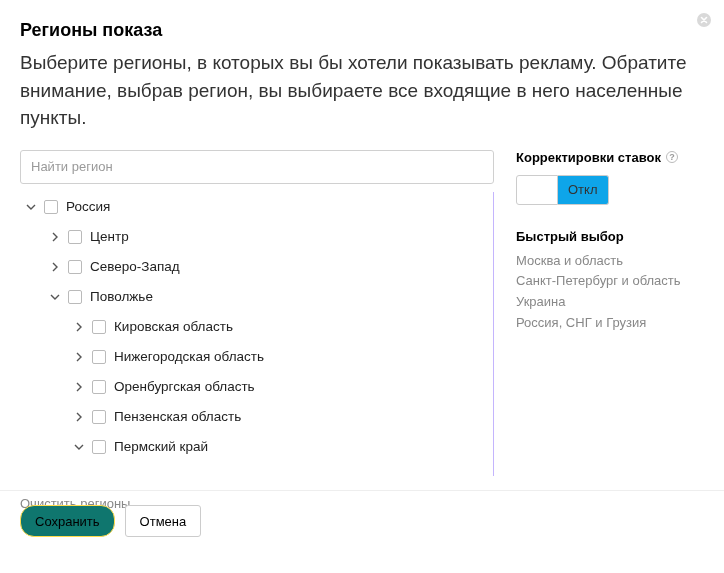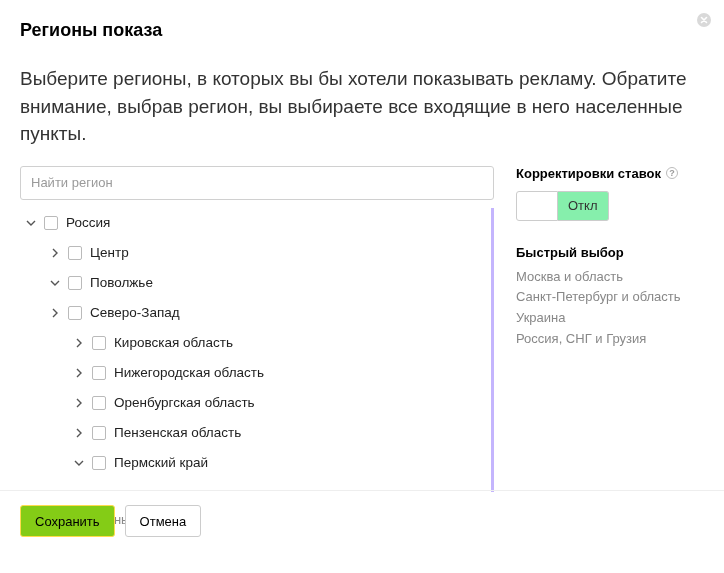--- a/index.html
+++ b/index.html
@@ -25,21 +25,21 @@
       display:flex;align-items:center;justify-content:center;
     }
     .close-x svg { width: 14px; height: 14px; }
     .dialog {
       padding: 20px 28px 0 20px;
     }
     .title {
       font-size: 18px;
       font-weight: bold;
       color: #000;
-      margin-bottom: 24px;
+      margin-bottom: 8px;
     }
     .desc {
       font-size: 19px;
       color: #333;
       line-height: 1.45;
       margin-bottom: 18px;
     }
     .body {
       display: flex;
       gap: 22px;
@@ -58,21 +58,21 @@
       padding: 0 10px;
       font-size: 13px;
       color: #3b82f6;
       outline: none;
       margin-bottom: 8px;
     }
     .search::placeholder { color: #9a9a9a; }
     .tree-scroll {
       height: 284px;
       overflow-y: scroll;
-      border-right: 3px solid #c4b5fd;
+      border-right: 1px solid #c4b5fd;
       padding-right: 2px;
     }
     .tree-scroll::-webkit-scrollbar { width: 14px; }
     .tree-scroll::-webkit-scrollbar-track { background: #f3f3f3; }
     .tree-scroll::-webkit-scrollbar-thumb { background: #c6c6c6; border-radius: 2px; }
     .node {
       display: flex;
       align-items: center;
       height: 30px;
       font-size: 13.5px;
@@ -111,21 +111,21 @@
     }
     .right .controls-row{
       display:flex;gap:0;margin-bottom:24px;
     }
     .pct-input{
       width:42px;height:30px;border:1px solid #ccc;border-radius:3px 0 0 3px;
       font-size:13px;text-align:center;background:#fff;
     }
     .toggle-btn{
       height:30px;padding:0 10px;border:1px solid #ccc;border-left:none;
-      border-radius:0 3px 3px 0;background:#86efac;font-size:13px;color:#333;
+      border-radius:0 3px 3px 0;background:#0ea5e9;font-size:13px;color:#333;
       cursor:pointer;
     }
     .right .quick-title{font-size:13px;font-weight:bold;color:#000;margin-bottom:8px;}
     .quick-link{
       display:block;font-size:13px;color:#888;line-height:1.45;
       cursor:pointer;text-decoration:none;margin-bottom:2px;
     }
     .clear-link{
       display:inline-block;margin-top:20px;font-size:13px;color:#888;cursor:pointer;
     }
@@ -142,22 +142,23 @@
       height: 32px;
       padding: 0 14px;
       border: 1px solid #ccc;
       border-radius: 3px;
       background: #fff;
       font-size: 13px;
       color: #000;
       cursor: pointer;
     }
     .btn-primary {
-      background: #84cc16;
+      background: #0f766e;
       border-color: #ffdb4d;
+      border-radius: 14px;
     }
     .depth-0 { padding-left: 4px; }
     .depth-1 { padding-left: 28px; }
     .depth-2 { padding-left: 52px; }
   </style>
 </head>
 <body>
 
 <div class="close-x">
   <svg viewBox="0 0 14 14">
@@ -192,35 +193,35 @@
                 <path d="M3 1 L7 5 L3 9" fill="none" stroke="#555" stroke-width="1.4"></path>
               </svg>
             </span>
           <span class="cb"></span>
           <span>Центр</span>
         </div>
 
         <div class="node depth-1">
           <span class="arrow">
               <svg width="10" height="10" viewBox="0 0 10 10">
+                <path d="M3 1 L7 5 L3 9" fill="none" stroke="#555" stroke-width="1.4"></path>
+              </svg>
+            </span>
+          <span class="cb"></span>
+          <span>Северо-Запад</span>
+        </div>
+
+        <div class="node depth-1">
+          <span class="arrow">
+              <svg width="10" height="10" viewBox="0 0 10 10">
                 <path d="M1 3 L5 7 L9 3" fill="none" stroke="#555" stroke-width="1.4"></path>
               </svg>
             </span>
           <span class="cb"></span>
           <span>Поволжье</span>
-        </div>
-
-        <div class="node depth-1">
-          <span class="arrow">
-              <svg width="10" height="10" viewBox="0 0 10 10">
-                <path d="M3 1 L7 5 L3 9" fill="none" stroke="#555" stroke-width="1.4"></path>
-              </svg>
-            </span>
-          <span class="cb"></span>
-          <span>Северо-Запад</span>
         </div>
 
         <div class="node depth-2">
           <span class="arrow">
               <svg width="10" height="10" viewBox="0 0 10 10">
                 <path d="M3 1 L7 5 L3 9" fill="none" stroke="#555" stroke-width="1.4"></path>
               </svg>
             </span>
           <span class="cb"></span>
           <span>Кировская область</span>

